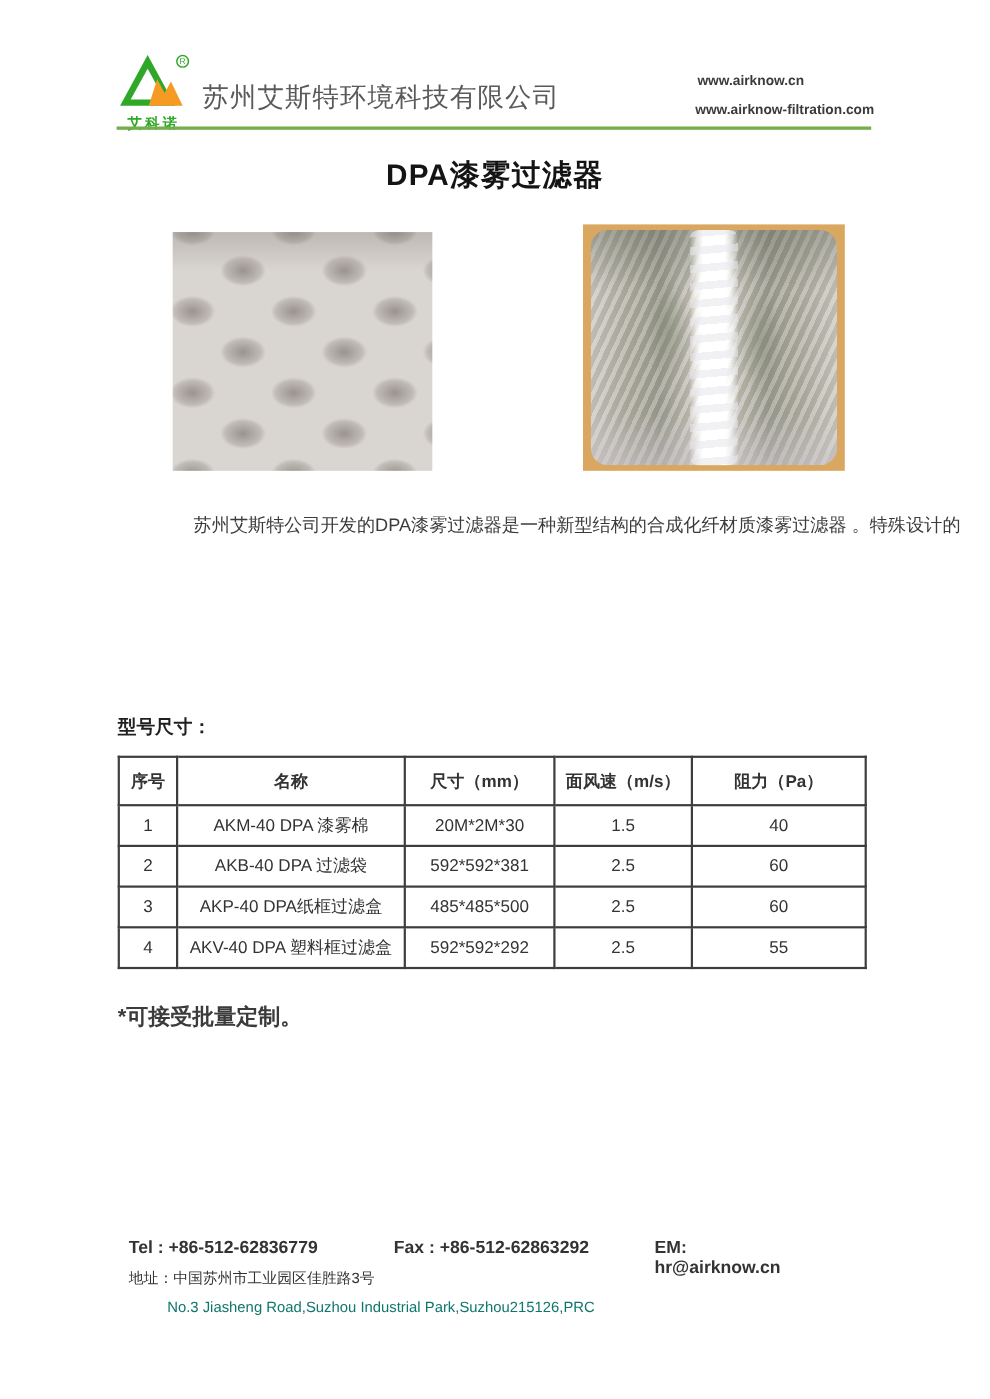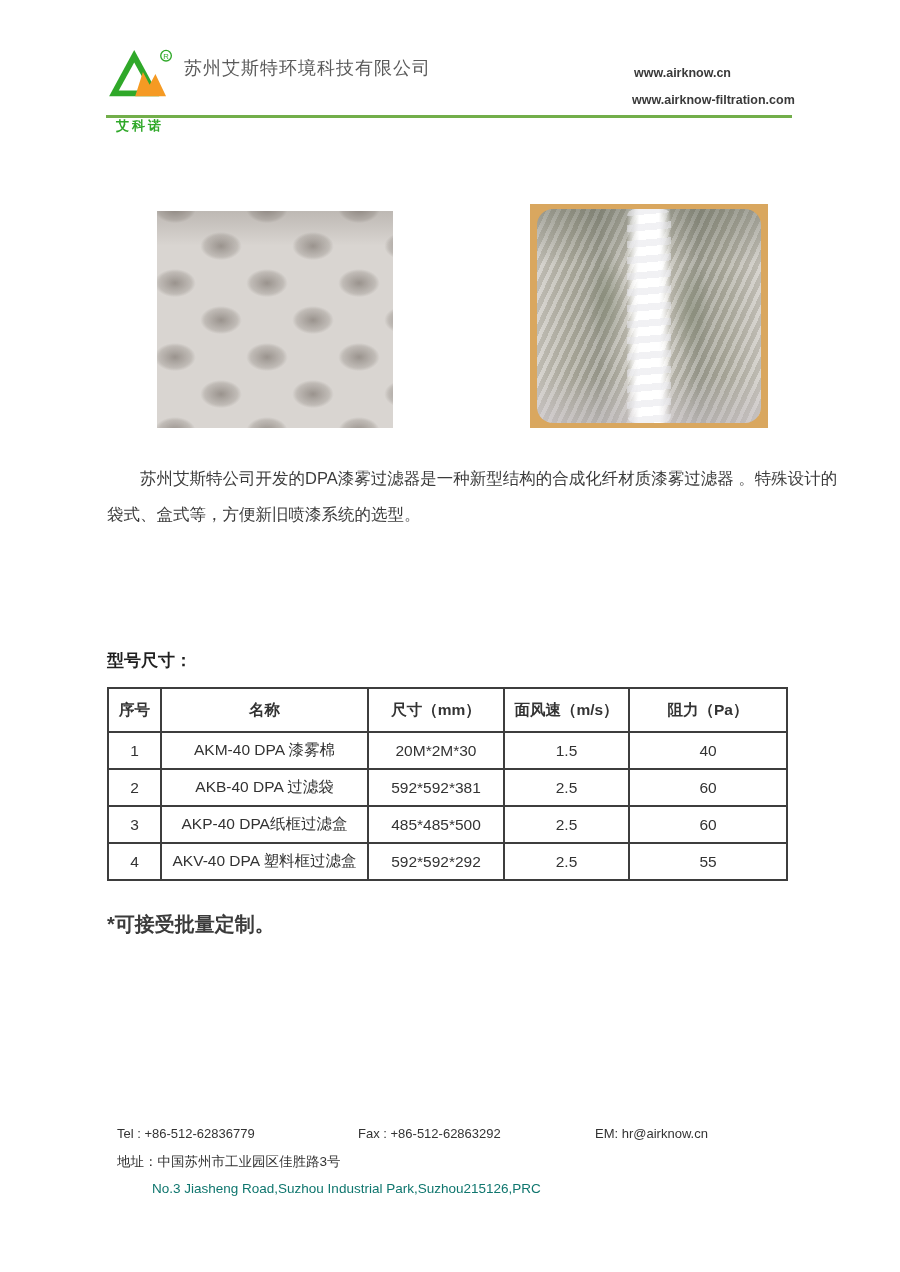--- a/index.html
+++ b/index.html
@@ -5,24 +5,24 @@
   html,body { margin:0; padding:0; background:#888; }
   .page {
     position:relative; width:900px; height:1272px; margin:0 auto;
     background:#ffffff; overflow:hidden;
     font-family:"Liberation Sans", sans-serif; color:#3b3b3b;
   }
 
   
   .logo { position:absolute; left:104px; top:48px; width:72px; text-align:center; }
   .logo svg { display:block; margin:0 auto; }
-  .brand-text { margin-top:15px; font-size:13px; font-weight:bold; letter-spacing:3px;
+  .brand-text { margin-top:1px; font-size:13px; font-weight:bold; letter-spacing:3px;
                 color:var(--logo-green,#2fa829); white-space:nowrap; }
-  .company-cn { position:absolute; left:184px; top:56px; font-family:Liberation Mono, monospace;
-                font-size:18px; color:#5a5a5a; letter-spacing:1px; }
+  .company-cn { position:absolute; left:184px; top:72px; font-family:Liberation Mono, monospace;
+                font-size:24px; color:#5a5a5a; letter-spacing:1px; }
   .company-en { position:absolute; left:184px; top:90px; font-size:13.5px; font-weight:bold; color:#3f3f3f; }
   .site-1 { position:absolute; left:634px; top:66px; font-size:12.5px; font-weight:bold; color:#3a3a3a; }
   .site-2 { position:absolute; left:632px; top:93px; font-size:12.5px; font-weight:bold; color:#3a3a3a; }
   .header-rule { position:absolute; left:106px; top:115px; width:686px; height:3px;
                  background:var(--accent-green,#72ae4a); }
 
   
   .doc-title { position:absolute; left:0; top:141px; width:100%; text-align:center;
                font-size:27px; font-weight:bold; color:#141414; letter-spacing:1px; }
 
@@ -53,39 +53,39 @@
   }
   .photo-boxed .center-rope {
     position:absolute; left:50%; top:0; bottom:0; width:44px; margin-left:-22px; border-radius:8px;
     background:
       repeating-linear-gradient(175deg, rgba(230,230,235,.55) 0 7px, rgba(255,255,255,0) 7px 16px),
       linear-gradient(90deg, rgba(255,255,255,0), #ffffff 28% 72%, rgba(255,255,255,0));
   }
 
   
   .desc { position:absolute; left:107px; top:461px; width:688px; font-size:16.5px; color:#3b3b3b; }
-  .desc-line { line-height:35.5px; text-align:justify; text-align-last:justify; white-space:nowrap; }
+  .desc-line { line-height:35.5px; text-align:justify; text-align-last:justify; white-space:nowrap;margin-left:36px; }
   .desc-line.first { text-indent:33px; }
   .desc-line.last { text-align-last:left; }
 
   
   .spec-heading { position:absolute; left:107px; top:649px; font-size:17px; font-weight:bold; color:#1f1f1f; }
   table.spec { position:absolute; left:107px; top:687px; border-collapse:collapse; table-layout:fixed; }
   table.spec th, table.spec td {
     border:2px solid #3d3d3d; text-align:center; vertical-align:middle;
     color:#333; padding:0 4px; box-sizing:border-box;
   }
   table.spec th { height:44px; font-size:15.5px; font-weight:bold; }
   table.spec td { height:37px; font-size:15.5px; font-weight:normal; }
   .col-idx { width:53px; } .col-name { width:207px; } .col-size { width:136px; }
   .col-vel { width:125px; } .col-res { width:158px; }
   .note { position:absolute; left:107px; top:911px; font-size:20px; color:#3b3b3b;font-weight:bold; }
 
   
-  .footer-row { position:absolute; top:1126px; left:0; width:712px; height:20px; font-size:13px; color:#333; }
+  .footer-row { position:absolute; top:1126px; left:0; width:712px; height:20px; font-size:16px; color:#333;font-weight:bold; }
   .f-tel { position:absolute; left:117px; }
   .f-fax { position:absolute; left:358px; }
   .f-em  { position:absolute; left:595px; }
   .addr-cn { position:absolute; left:117px; top:1153px; font-size:13.5px; color:#333; }
   .addr-en { position:absolute; left:152px; top:1181px; font-size:13.5px; color:#0f766e;text-align:right; }
 </style>
 </head>
 <body>
 
 <div class="page">
@@ -98,31 +98,31 @@
       <circle cx="61" cy="8" r="5.5" fill="none" stroke="#2fa829" stroke-width="1.4"></circle>
       <text x="61" y="11" text-anchor="middle" font-size="8" fill="#2fa829" font-family="Liberation Sans, sans-serif">R</text>
     </svg>
     <div class="brand-text">艾科诺</div>
   </div>
   <div class="company-cn">苏州艾斯特环境科技有限公司</div>
   <div class="site-1">www.airknow.cn</div>
   <div class="site-2">www.airknow-filtration.com</div>
   <div class="header-rule"></div>
 
+  <div class="doc-title">DPA漆雾过滤器</div>
 
   <div class="photo-dimpled"></div>
   <div class="photo-boxed">
     <div class="media">
       <div class="center-rope"></div>
     </div>
   </div>
 
   <div class="desc">
     <div class="desc-line first">苏州艾斯特公司开发的DPA漆雾过滤器是一种新型结构的合成化纤材质漆雾过滤器 。特殊设计的</div>
-    <div class="desc-line last">袋式、盒式等，方便新旧喷漆系统的选型。</div>
   </div>
 
   <div class="spec-heading">型号尺寸：</div>
 
   <table class="spec">
     <colgroup>
       <col class="col-idx">
         <col class="col-name">
         <col class="col-size">
         <col class="col-vel">

